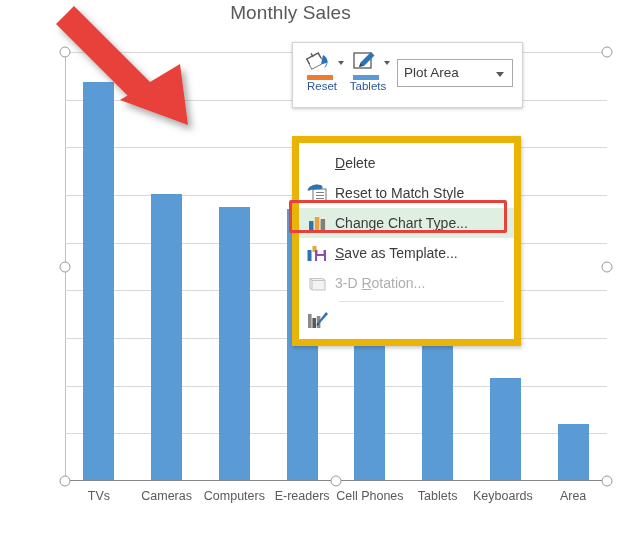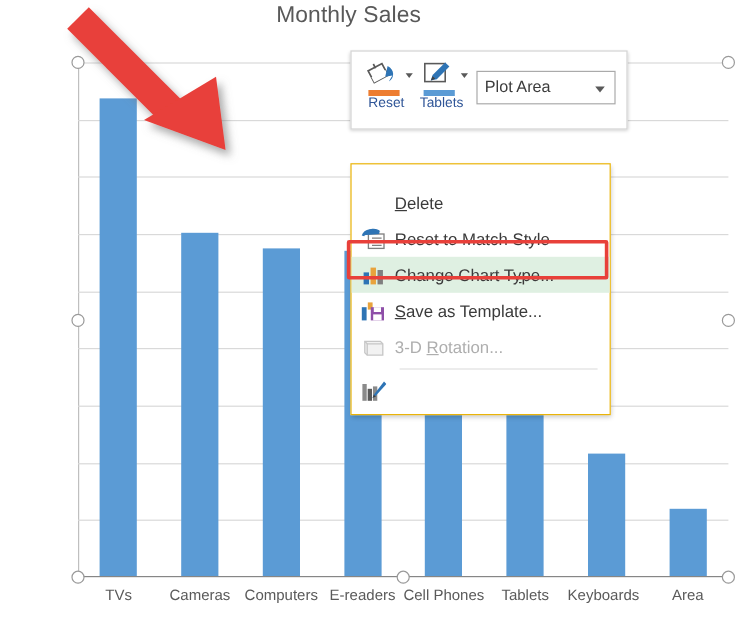--- a/index.html
+++ b/index.html
@@ -177,24 +177,24 @@
     border-top: 5px solid #595959;
   }
 
   
   #context-menu {
     position: absolute;
     left: 292px;
     top: 136px;
     width: 215px;
     background: #ffffff;
-    border: 1px solid #eab308;
+    border: 7px solid #eab308;
     box-shadow: 1px 2px 4px rgba(0,0,0,.22);
     z-index: 11;
-    padding: 17px 0 4px 0;
+    padding: 5px 0 4px 0;
     text-align: center;
   }
   .menu-item {
     position: relative;
     height: 30px;
     display: flex;
     align-items: center;
     font-size: 14px;
     color: #3b3b3b;
   }

